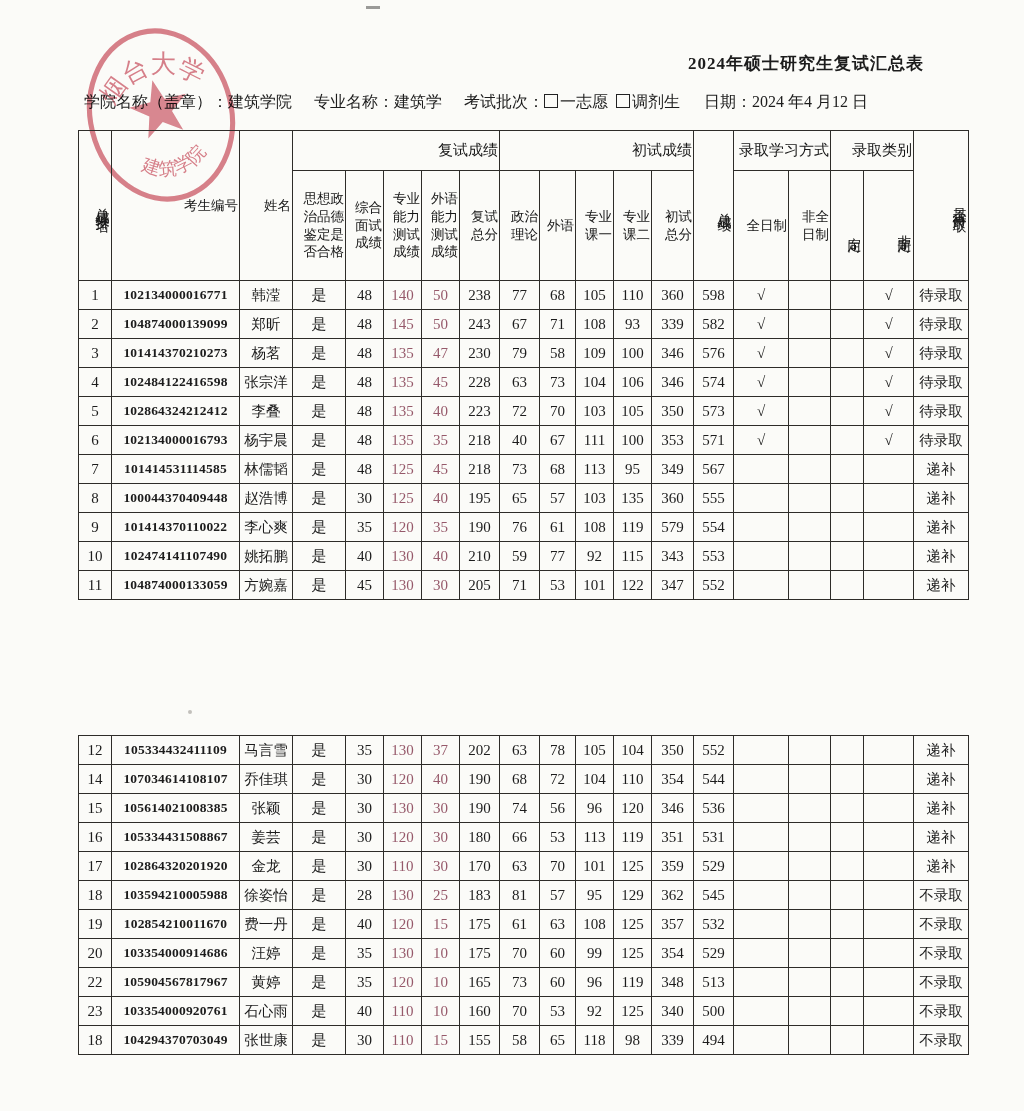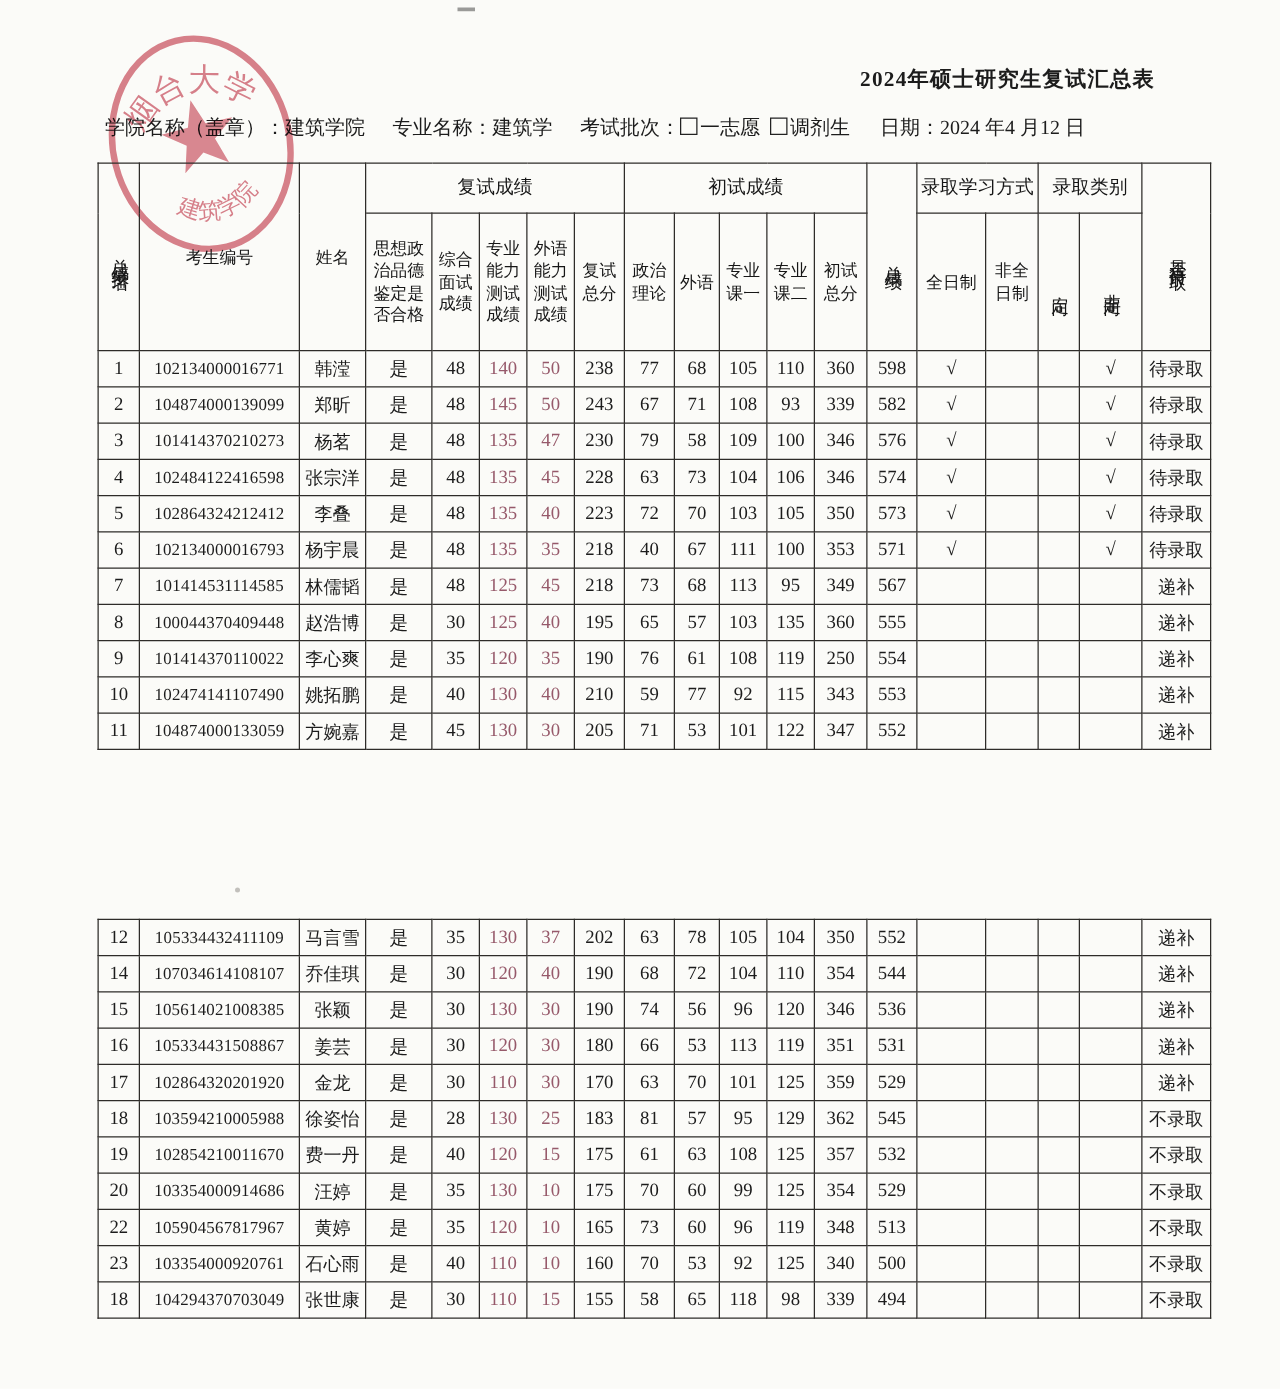--- a/index.html
+++ b/index.html
@@ -37,29 +37,29 @@
   }
   #t1{top:130px;}
   #t2{top:735px;}
   .score-table th,.score-table td{
     border:1.6px solid #2e2c29;
     text-align:center;vertical-align:middle;
     padding:0 1px;overflow:hidden;
   }
   .score-table thead tr.grp{height:40px;}
   .score-table thead tr.sub{height:110px;padding-left:32px;}
-  .score-table th{font-weight:normal;font-size:13.5px;line-height:1.3;color:#161616;}
+  .score-table th{font-weight:normal;font-size:13.5px;line-height:1.3;color:#161616;text-align:right;}
   .score-table th.gh{font-size:15px;}
   .score-table td{height:28px;font-size:15px;}
   .vert{
     display:inline-block;writing-mode:vertical-rl;text-orientation:upright;
     letter-spacing:3px;font-size:14px;line-height:1.1;
   }
   .vert.short{letter-spacing:2px;}
-  td.id{font-size:13.5px;letter-spacing:.2px;}
+  td.id{font-size:13.5px;letter-spacing:.2px;font-weight:bold;}
   td.name{font-size:14.5px;}
   td.red{color:#96596a;}
   td.chk{font-size:15px;}
   td.status{font-size:14.5px;}
   
   .artifact-dash{position:absolute;left:366px;top:6px;width:14px;height:3px;background:#9a9a98;}
   .artifact-dot{position:absolute;left:188px;top:710px;width:4px;height:4px;border-radius:50%;background:#c2c0bc;}
 </style>
 </head>
 <body>
@@ -317,21 +317,21 @@
         <td class="name">李心爽</td>
         <td>是</td>
         <td>35</td>
         <td class="red">120</td>
         <td class="red">35</td>
         <td>190</td>
         <td>76</td>
         <td>61</td>
         <td>108</td>
         <td>119</td>
-        <td>250</td>
+        <td>579</td>
         <td>554</td>
         <td class="chk"></td>
         <td class="chk"></td>
         <td class="chk"></td>
         <td class="chk"></td>
         <td class="status">递补</td>
       </tr>
       <tr>
         <td>10</td>
         <td class="id">102474141107490</td>

